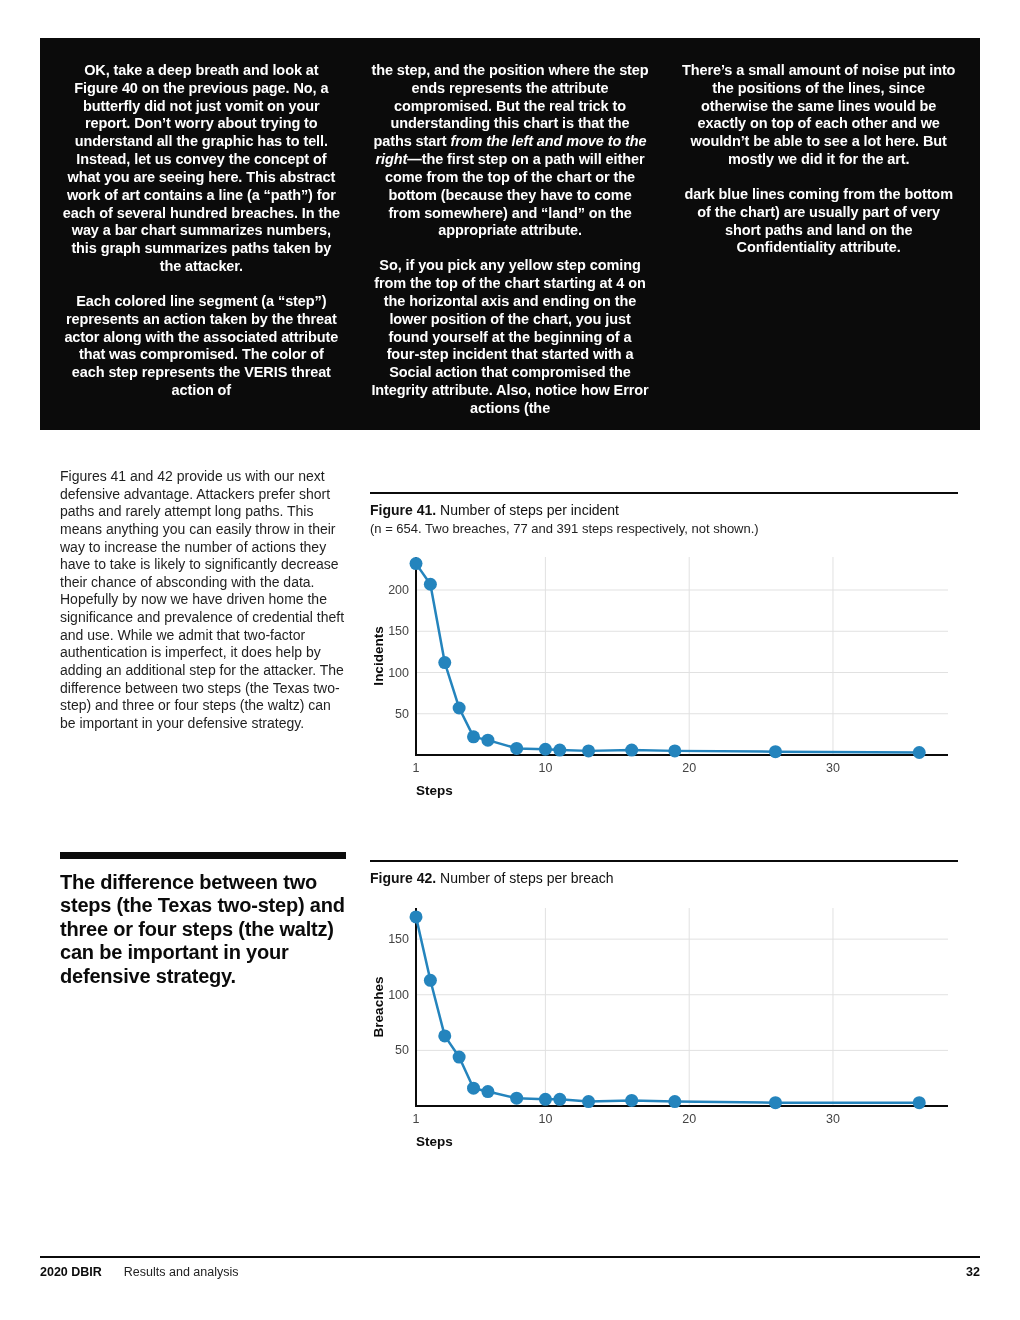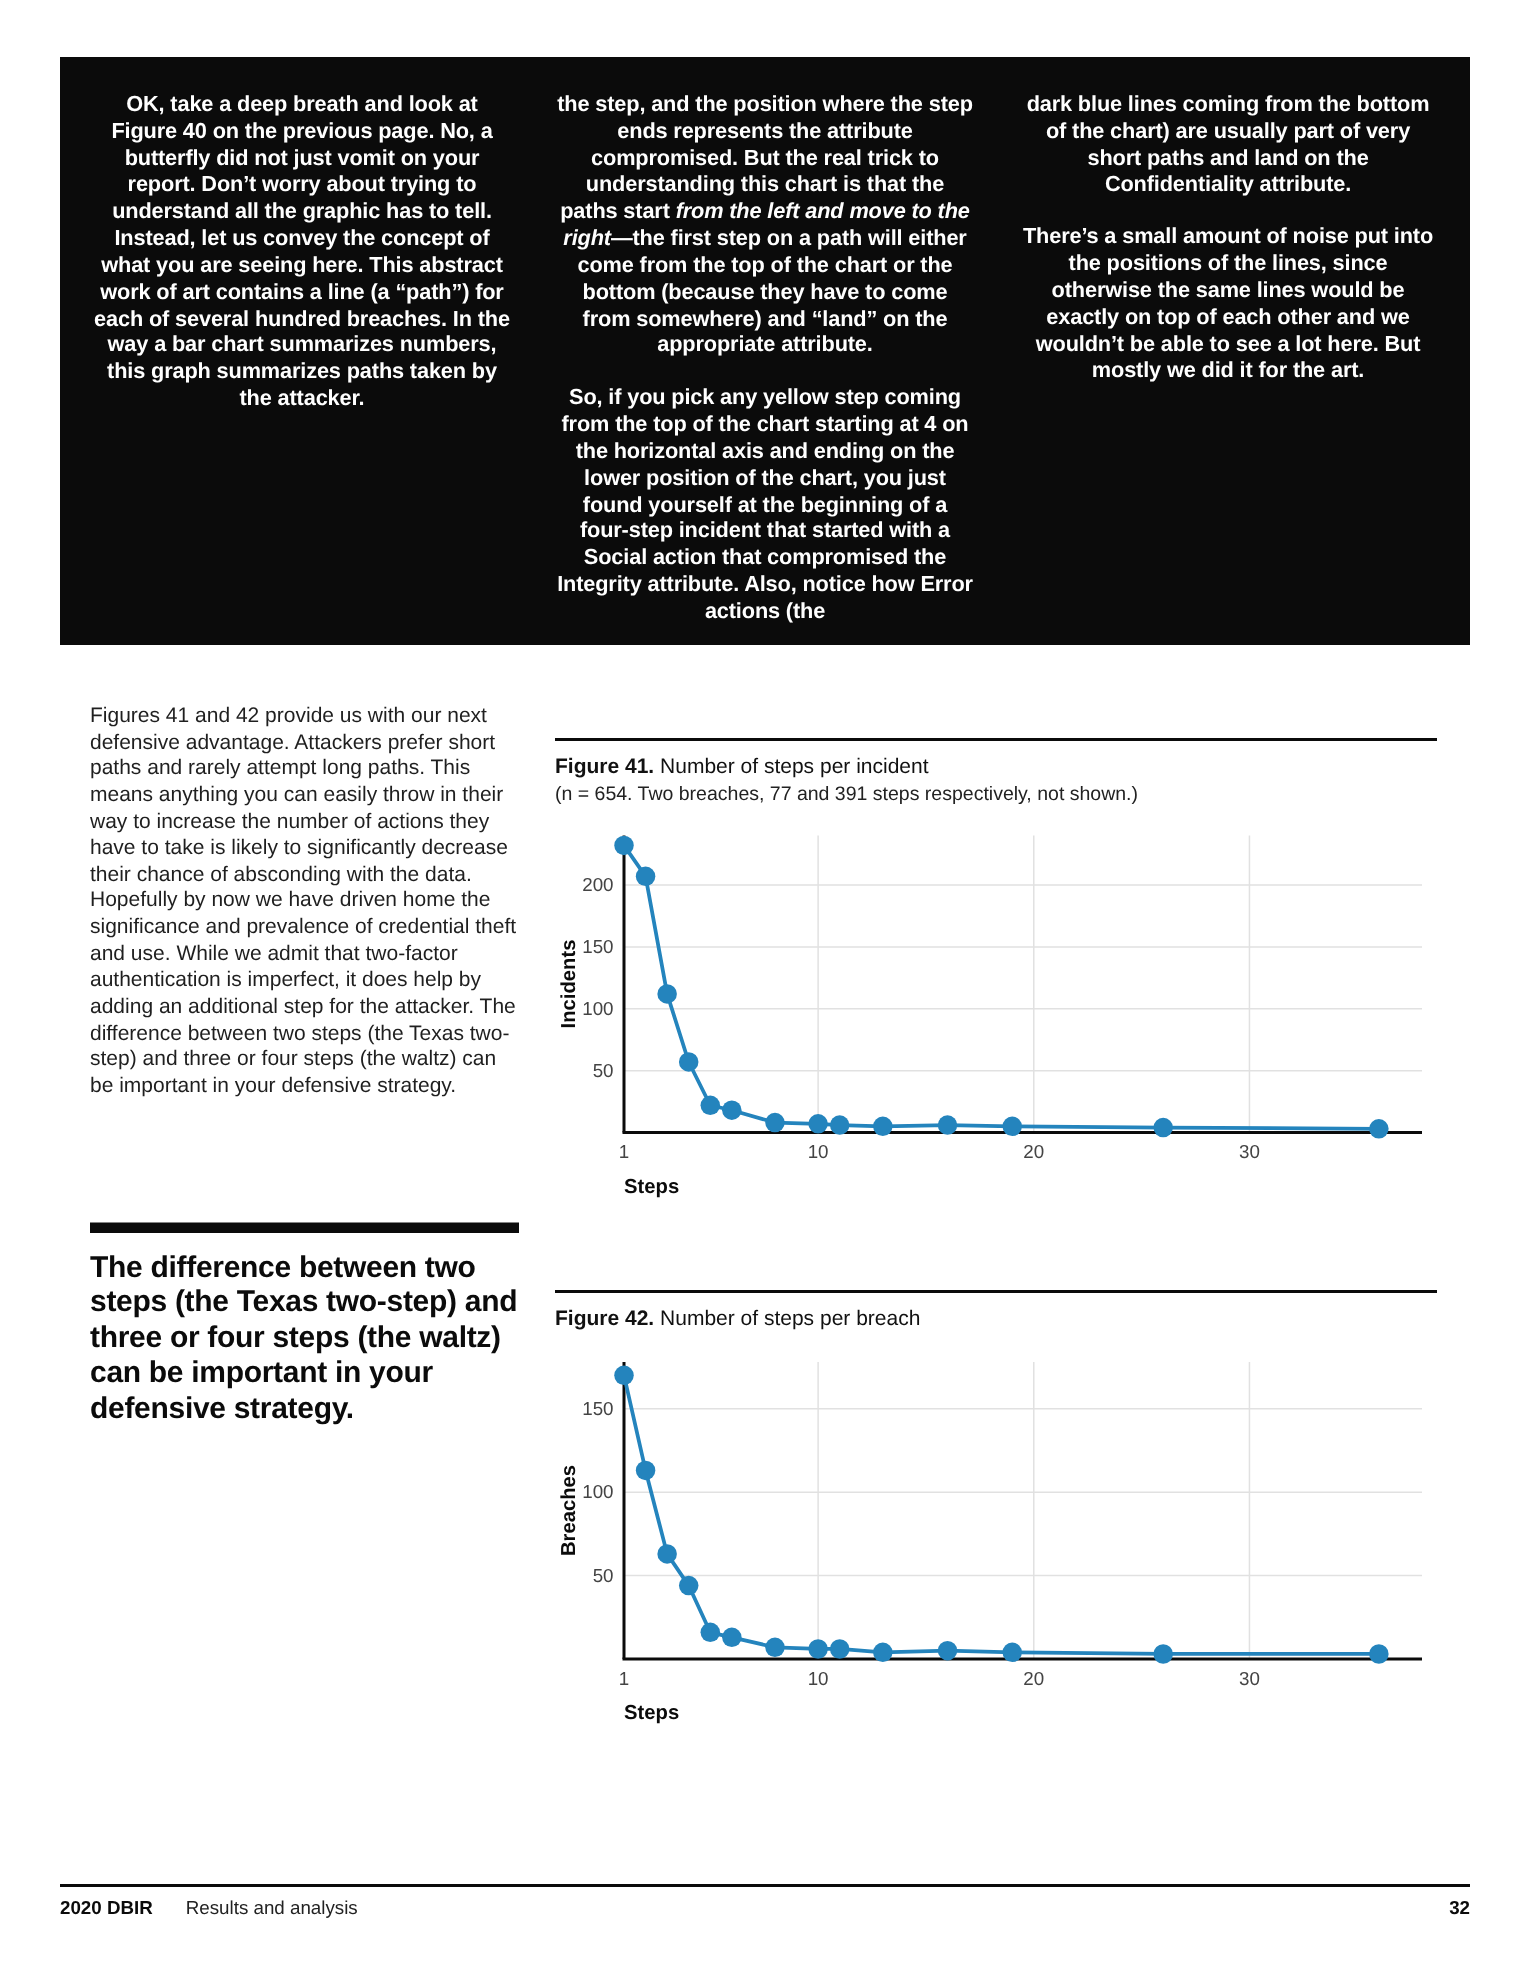--- a/index.html
+++ b/index.html
@@ -42,21 +42,21 @@
     left: 60px; top: 468px;
     width: 286px;
     font-size: 14px;
     line-height: 1.26;
     color: #1f1f1f;
   }
 
   
   .pull-quote {
     position: absolute;
-    left: 60px; top: 815px;
+    left: 60px; top: 852px;
     width: 286px;
   }
   .quote-bar {
     width: 100%; height: 7px;
     background: #0b0b0b;
     margin-bottom: 12px;
   }
   .pull-quote p {
     font-size: 20px;
     font-weight: 700;
@@ -108,28 +108,29 @@
   .footer-page { margin-left: auto; font-weight: 700; color: #0b0b0b; }
 </style>
 </head>
 <body>
 
 <div class="page">
 
   <section class="intro-box">
     <div class="intro-col">
       <p>OK, take a deep breath and look at Figure 40 on the previous page. No, a butterfly did not just vomit on your report. Don’t worry about trying to understand all the graphic has to tell. Instead, let us convey the concept of what you are seeing here. This abstract work of art contains a line (a “path”) for each of several hundred breaches. In the way a bar chart summarizes numbers, this graph summarizes paths taken by the attacker.</p>
+      <p>Each colored line segment (a “step”) represents an action taken by the threat actor along with the associated attribute that was compromised. The color of each step represents the VERIS threat action of</p>
     </div>
     <div class="intro-col">
       <p>the step, and the position where the step ends represents the attribute compromised. But the real trick to understanding this chart is that the paths start <em>from the left and move to the right</em>—the first step on a path will either come from the top of the chart or the bottom (because they have to come from somewhere) and “land” on the appropriate attribute.</p>
       <p>So, if you pick any yellow step coming from the top of the chart starting at 4 on the horizontal axis and ending on the lower position of the chart, you just found yourself at the beginning of a four-step incident that started with a Social action that compromised the Integrity attribute. Also, notice how Error actions (the</p>
     </div>
     <div class="intro-col">
+      <p>There’s a small amount of noise put into the positions of the lines, since otherwise the same lines would be exactly on top of each other and we wouldn’t be able to see a lot here. But mostly we did it for the art.</p>
       <p>dark blue lines coming from the bottom of the chart) are usually part of very short paths and land on the Confidentiality attribute.</p>
-      <p>There’s a small amount of noise put into the positions of the lines, since otherwise the same lines would be exactly on top of each other and we wouldn’t be able to see a lot here. But mostly we did it for the art.</p>
     </div>
   </section>
 
   <p class="body-text">Figures 41 and 42 provide us with our next defensive advantage. Attackers prefer short paths and rarely attempt long paths. This means anything you can easily throw in their way to increase the number of actions they have to take is likely to significantly decrease their chance of absconding with the data. Hopefully by now we have driven home the significance and prevalence of credential theft and use. While we admit that two-factor authentication is imperfect, it does help by adding an additional step for the attacker. The difference between two steps (the Texas two-step) and three or four steps (the waltz) can be important in your defensive strategy.</p>
 
   <figure class="figure figure-41">
     <div class="fig-rule"></div>
     <div class="fig-caption">
       <span class="fig-label">Figure 41.</span>
       <span>Number of steps per incident</span>

